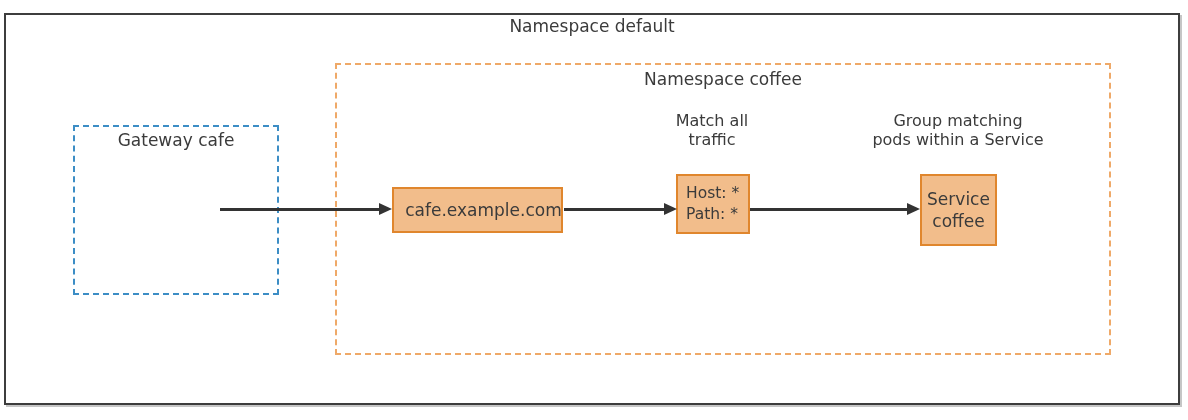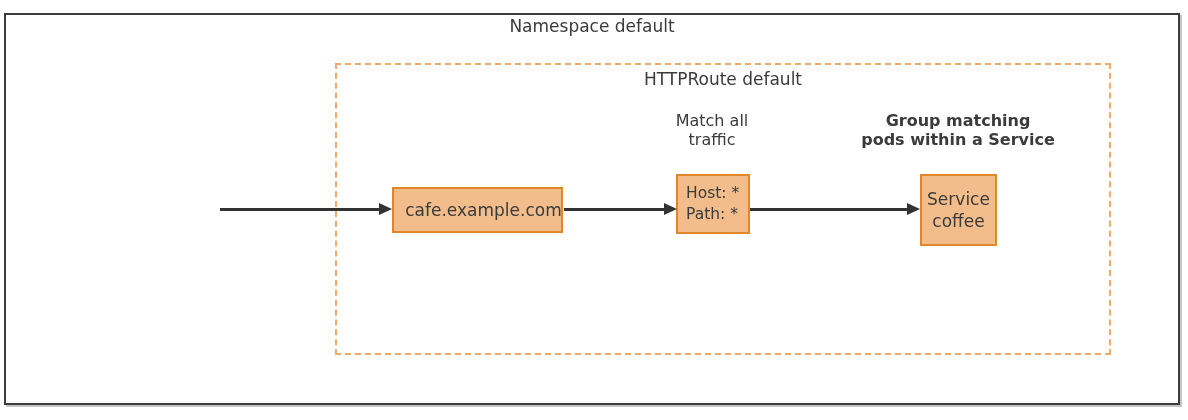--- a/index.html
+++ b/index.html
@@ -66,21 +66,21 @@
     font-size: 15.5px; justify-content: flex-start;
     padding-left: 8px; text-align: left; line-height: 21px;
   }
   .service-node { left: 920px; top: 174px; width: 77px; height: 72px; line-height: 22px; }
 
   
   .annotation {
     text-align: center; font-size: 16px; line-height: 19px;
   }
   .match-annotation { left: 627px; top: 111px; width: 170px; }
-  .backend-annotation { left: 833px; top: 111px; width: 250px; font-weight: bold; }
+  .backend-annotation { left: 833px; top: 111px; width: 250px; }
 
   
   .arrow-line { height: 2.5px; background: var(--arrow, #333333); top: 208px; }
   .arrow-line-1 { left: 220px; width: 160px; }
   .arrow-line-2 { left: 564px; width: 101px; }
   .arrow-line-3 { left: 750px; width: 158px; }
   .arrow-head {
     width: 0; height: 0; top: 203px;
     border-top: 6px solid transparent;
     border-bottom: 6px solid transparent;
@@ -92,23 +92,26 @@
 </style>
 </head>
 <body>
 
 <div class="canvas">
 
   <div class="abs ns-box">
     <div class="ns-label">Namespace default</div>
   </div>
 
+  <div class="abs gw-box">
+    <div class="gw-label">Gateway cafe</div>
+  </div>
 
   <div class="abs route-box">
-    <div class="route-label">HTTPRoute default</div>
+    <div class="route-label">Namespace coffee</div>
   </div>
 
 
   <div class="abs node node-orange hostname-node">
     <span>cafe.example.com</span>
   </div>
 
   <div class="abs node node-orange match-node">
     <span>
       <span>Host: *</span><br>

